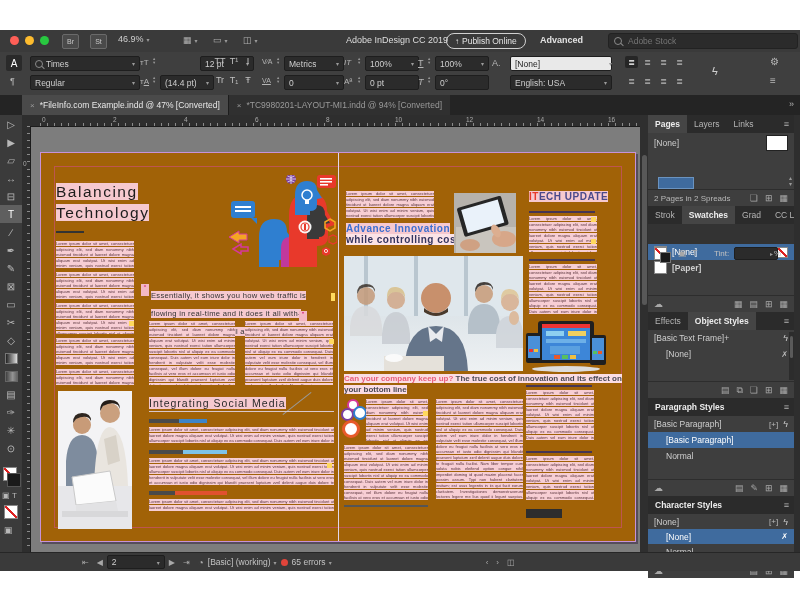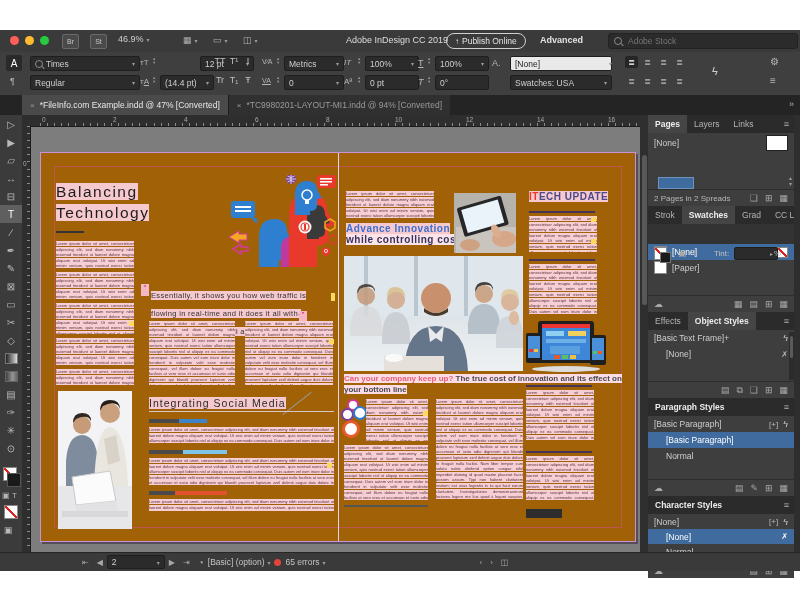--- a/index.html
+++ b/index.html
@@ -229,21 +229,21 @@
     <div class="fld abs" style="left:435px;top:23px;width:44px;">
         <span class="v">0°</span>
       </div>
 
     <span class="abs glab" style="left:492px;top:6px;">A.</span>
     <div class="fldlight abs" style="left:510px;top:4px;width:92px;">
         <span class="v">[None]</span>
       </div>
     <span class="abs car" style="left:606px;top:8px;">▾</span>
     <div class="fld abs" style="left:510px;top:23px;width:92px;">
-        <span class="v">Swatches: USA</span>
+        <span class="v">English: USA</span>
         <span class="car">▾</span>
       </div>
 
     <div class="abs" style="left:625px;top:4px;display:flex;gap:3px;">
       <span class="alignbtn on">≣</span>
       <span class="alignbtn">≣</span>
       <span class="alignbtn">≣</span>
       <span class="alignbtn">≣</span>
     </div>
     <div class="abs" style="left:625px;top:23px;display:flex;gap:3px;">
@@ -580,21 +580,21 @@
               <span></span>
               <span class="car">▸</span>
             </div>
           <span class="abs" style="left:126px;top:5px;font-size:8px;color:#c0c0c0;">%</span>
           <div class="prow sel" style="height:16px;margin-top:20px;">
             <span class="chip none-chip"></span>
               <span>[None]</span>
             <span style="margin-left:auto;font-size:8px;">✗</span>
             <span class="chip none-chip" style="width:9px;height:9px;"></span>
           </div>
-          <div class="prow" style="height:15px;">
+          <div class="prow" style="height:15px;font-weight:bold;">
             <span class="chip"></span>
               <span>[Paper]</span>
           </div>
         </div>
         <div class="pfoot" style="height:16px;">
           <span class="picon">☁</span>
           <span class="picon" style="margin-left:auto;">▦</span>
           <span class="picon">▤</span>
           <span class="picon">⊞</span>
           <span class="picon">▦</span>
@@ -689,21 +689,21 @@
   <div class="statusbar">
     <span class="sb-ic" style="margin-left:78px;">⇤</span>
     <span class="sb-ic">◀</span>
     <div class="fld" style="width:48px;height:12px;">
       <span class="v">2</span>
         <span class="car">▾</span>
     </div>
     <span class="sb-ic">▶</span>
     <span class="sb-ic">⇥</span>
     <span class="sb-ic" style="font-size:10px;">◔</span>
-    <span>[Basic] (option)</span>
+    <span>[Basic] (working)</span>
     <span class="car">▾</span>
     <span class="errdot"></span>
     <span>65 errors</span>
     <span class="car">▾</span>
     <span class="sb-ic" style="margin-left:150px;">‹</span>
     <span class="sb-ic">›</span>
     <span class="sb-ic">◫</span>
   </div>
 </div>
 

